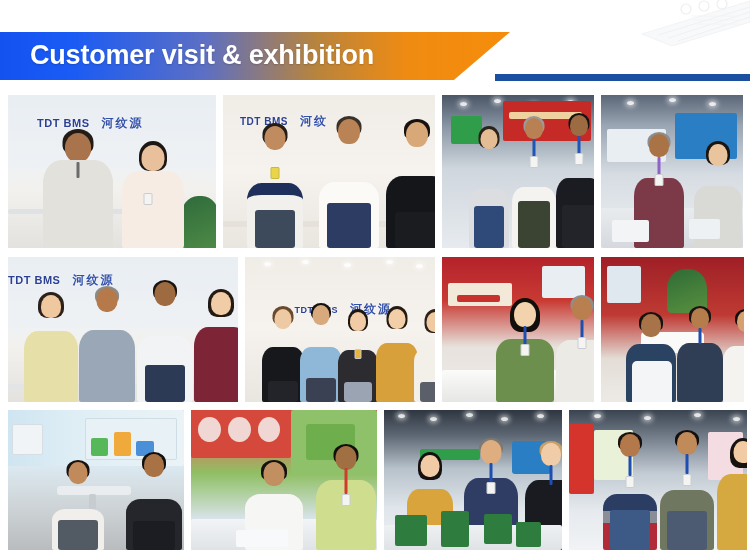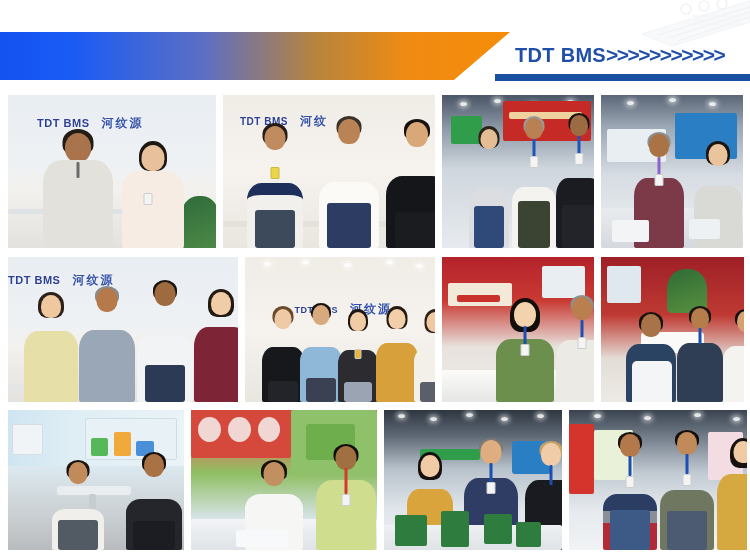--- a/index.html
+++ b/index.html
@@ -224,23 +224,21 @@
         <g stroke="#e6eaee" stroke-width="1">
           <path d="M112 16 L160 16"></path>
             <path d="M114 20 L162 20"></path>
             <path d="M116 24 L164 24"></path>
         </g>
       </svg>
     </div>
 
     <div class="banner-wrap">
       <div class="banner-shape"></div>
-      <div class="brand-tag">
-        <span>TDT BMS</span><span class="brand-chevrons">&gt;&gt;&gt;&gt;&gt;&gt;&gt;&gt;&gt;&gt;&gt;</span>
-      </div>
+      <div class="banner-title">Customer visit &amp; exhibition</div>
     </div>
 
     <div class="banner-underline"></div>
   </div>
 
   <div class="grid">
 
     <div class="grid-row row-1">
 
       <div class="photo" style="width:208px">

